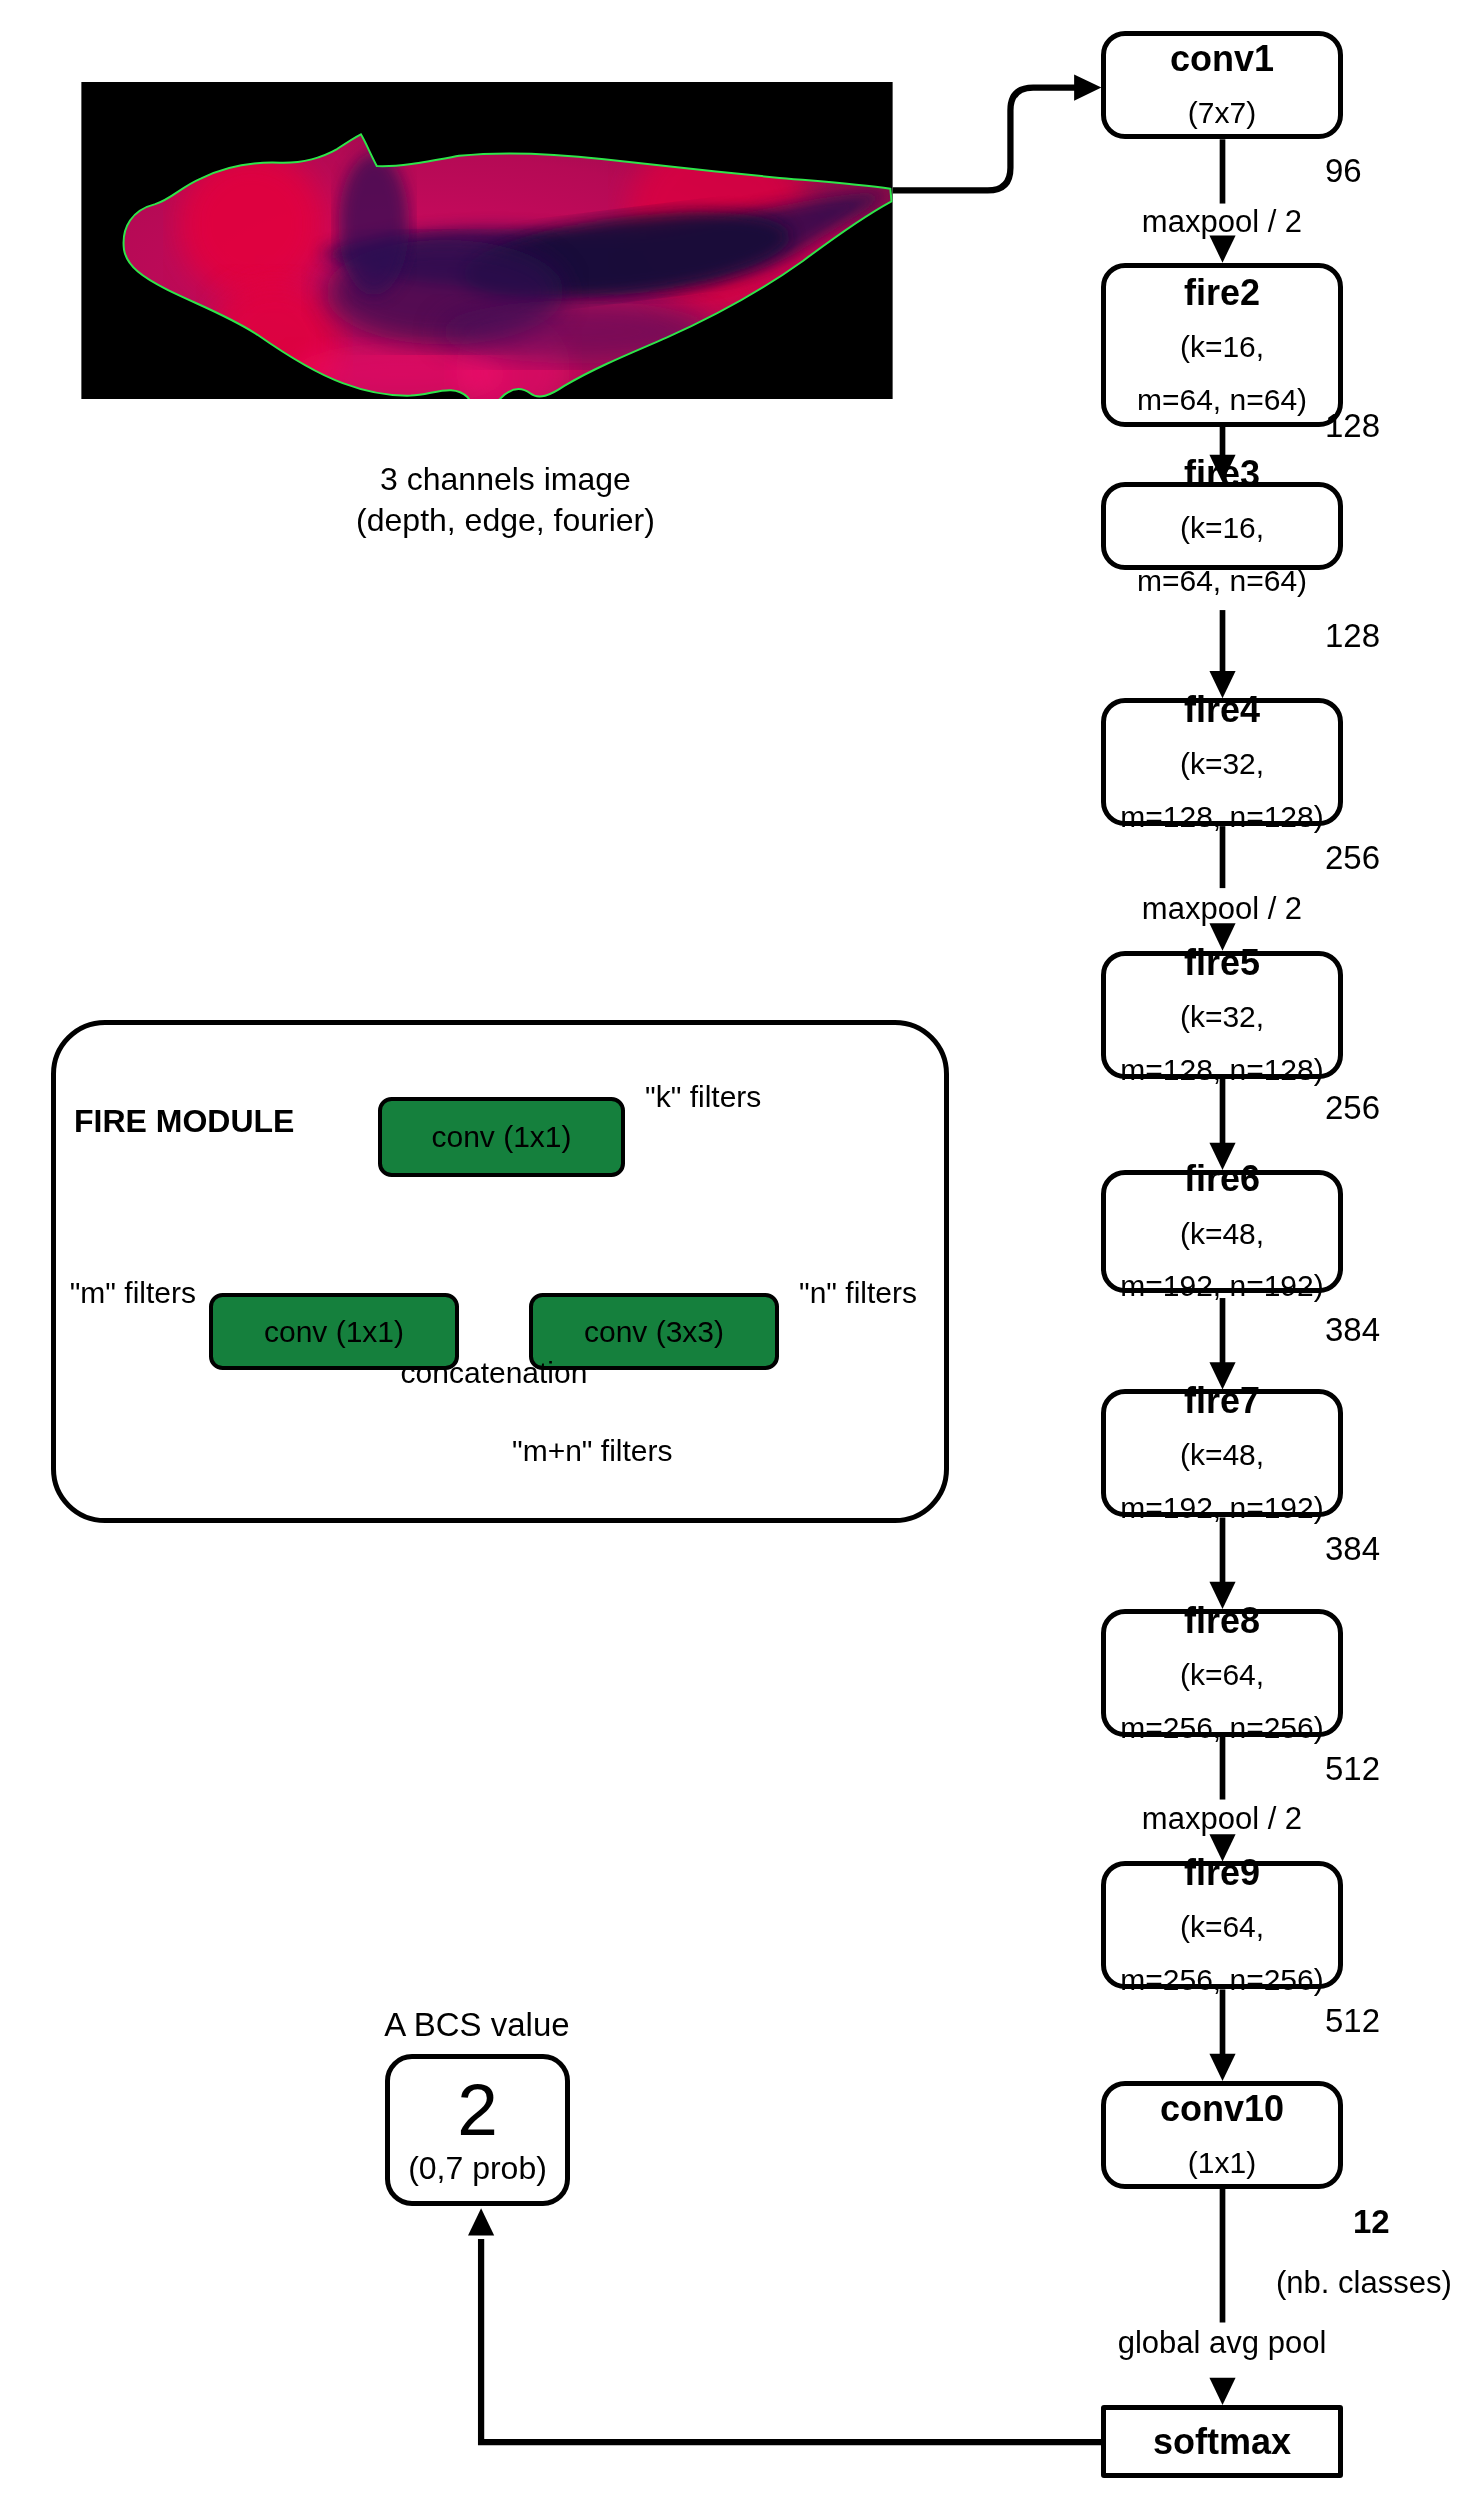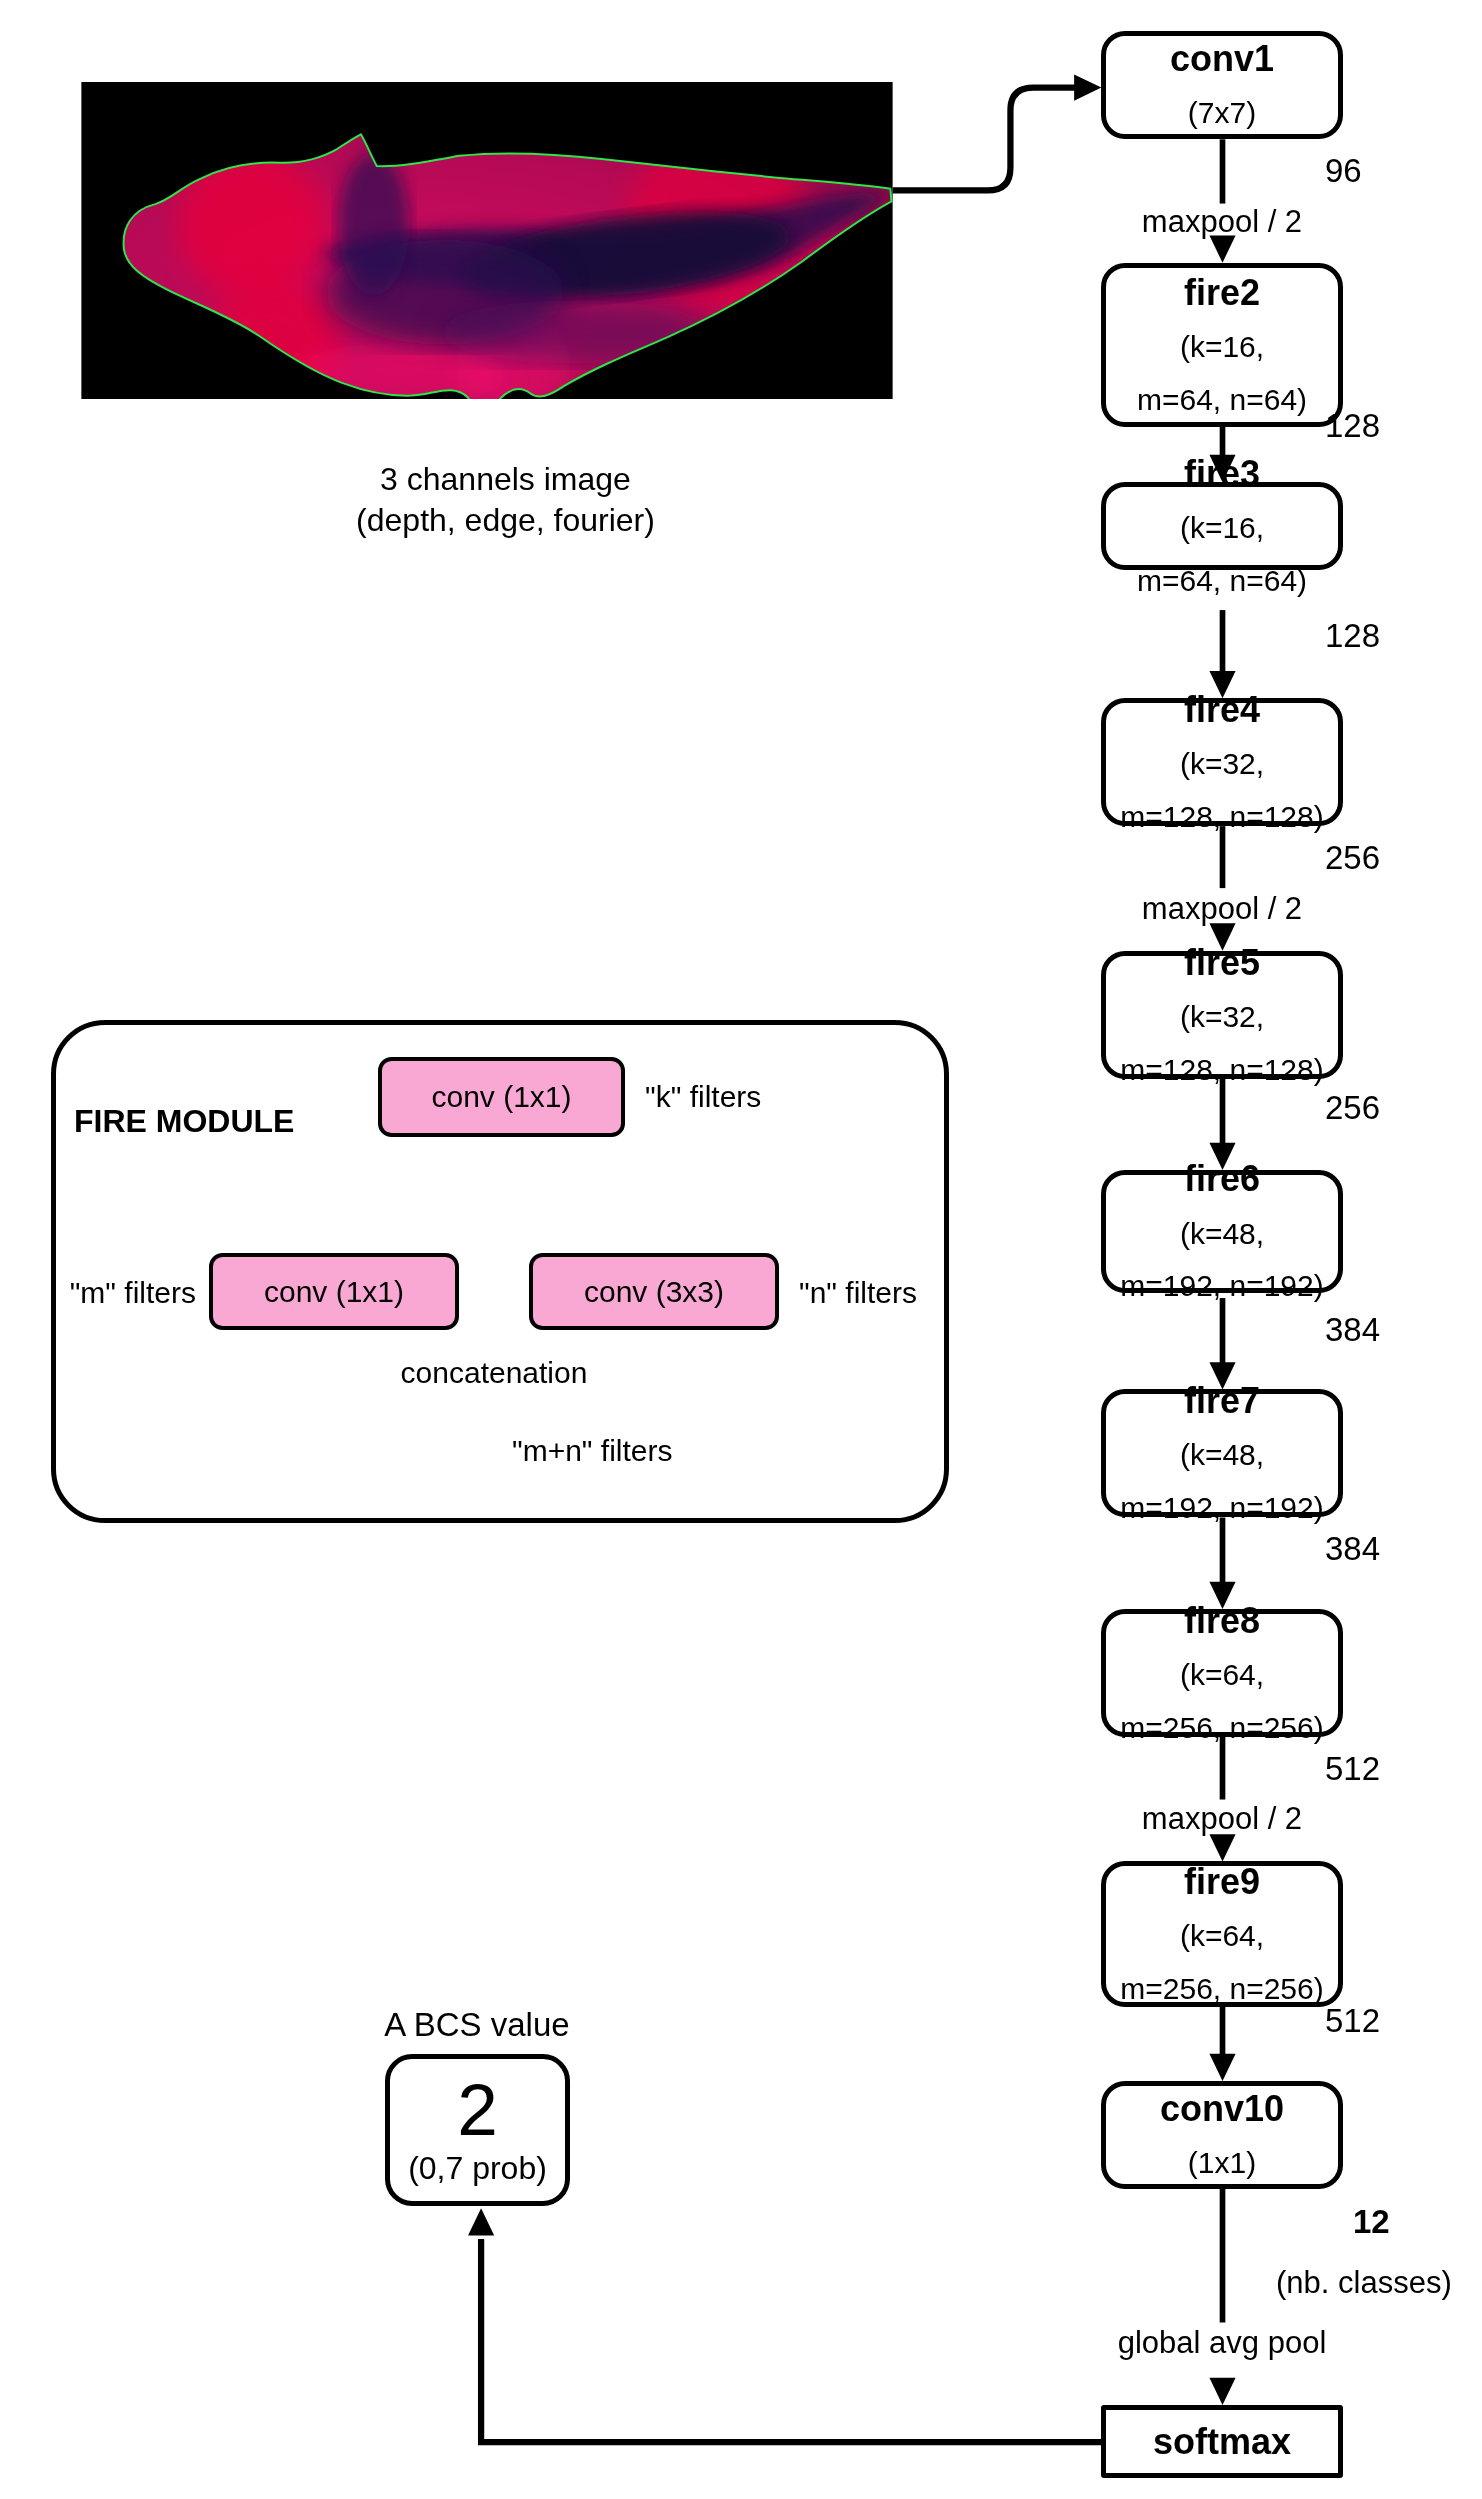--- a/index.html
+++ b/index.html
@@ -19,22 +19,22 @@
   .edge-label{position:absolute;left:1044px;width:356px;text-align:center;font-size:31px;z-index:3;}
   
   .caption{position:absolute;left:227px;top:428px;width:557px;text-align:center;
            font-size:32px;line-height:1.28;z-index:3;margin-top:31px;}
   
   .fire-module{position:absolute;left:51px;top:1020px;width:898px;height:503px;
                box-sizing:border-box;border:5.1px solid #000;border-radius:54px;
                background:#fff;z-index:2;}
   .fm-title{position:absolute;left:74px;top:1059px;font-size:32px;font-weight:bold;z-index:3;margin-top:44px;}
   .fm-box{position:absolute;box-sizing:border-box;border:4.5px solid #000;border-radius:13.6px;
-          background:#f9a8d4;display:flex;align-items:center;justify-content:center;
-          font-size:30px;text-align:center;z-index:3;}
+          background:#15803d;display:flex;align-items:center;justify-content:center;
+          font-size:30px;text-align:center;z-index:3;margin-top:40px;}
   .fm-label{position:absolute;font-size:30px;z-index:3;}
   
   .bcs-label{position:absolute;left:335px;top:2006px;width:284px;text-align:center;
              font-size:33px;z-index:3;}
   .bcs-box{position:absolute;left:385px;top:2054px;width:185px;height:152px;box-sizing:border-box;
            border:5.1px solid #000;border-radius:27px;background:#fff;
            display:flex;flex-direction:column;align-items:center;justify-content:center;z-index:3;}
   .bcs-value{font-size:73px;line-height:1.0;}
   .bcs-prob{font-size:32px;margin-top:3.4px;}
 </style>
@@ -191,21 +191,21 @@
   <div class="side-label" style="top:1530px">384</div>
 
   <div class="layer-box" style="top:1609px;height:128px">
     <div class="layer-title">fire8</div>
     <div class="layer-sub">(k=64,</div>
     <div class="layer-sub">m=256, n=256)</div>
   </div>
   <div class="side-label" style="top:1750px">512</div>
   <div class="edge-label" style="top:1801px">maxpool / 2</div>
 
-  <div class="layer-box" style="top:1861px;height:146px">
+  <div class="layer-box" style="top:1861px;height:128px">
     <div class="layer-title">fire9</div>
     <div class="layer-sub">(k=64,</div>
     <div class="layer-sub">m=256, n=256)</div>
   </div>
   <div class="side-label" style="top:2002px">512</div>
 
   <div class="layer-box" style="top:2081px;height:108px">
     <div class="layer-title">conv10</div>
     <div class="layer-sub">(1x1)</div>
   </div>

